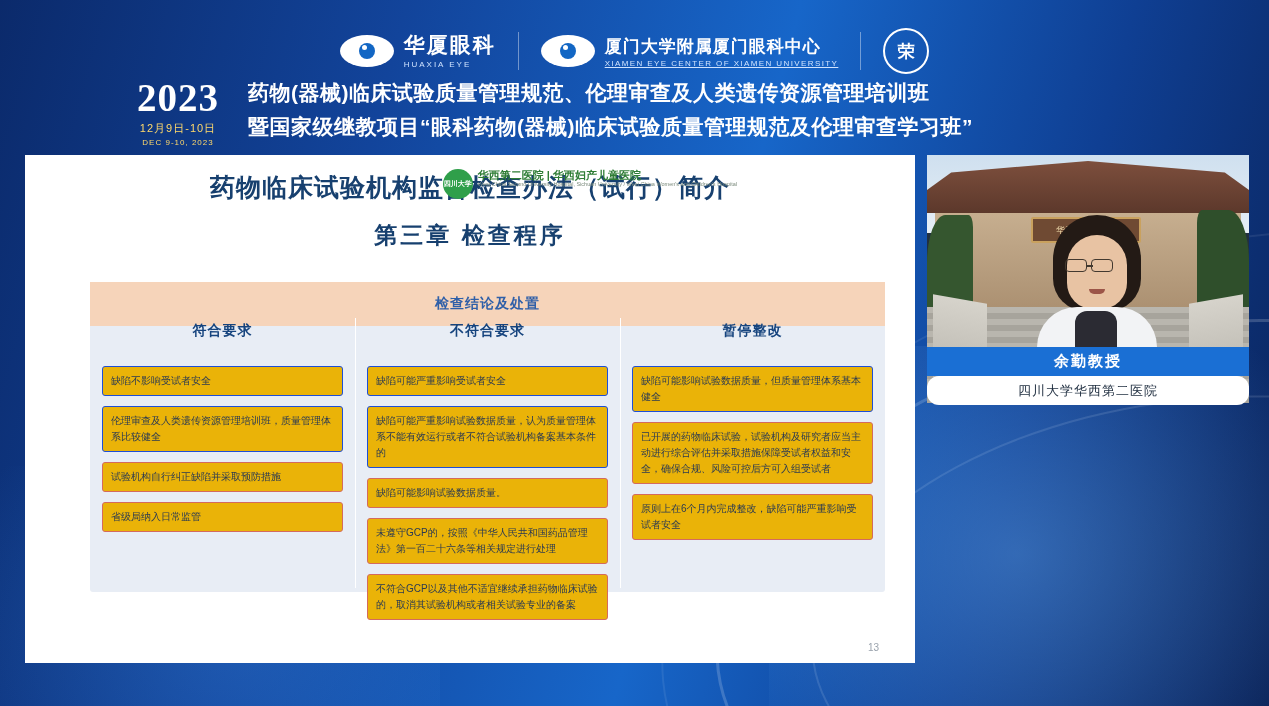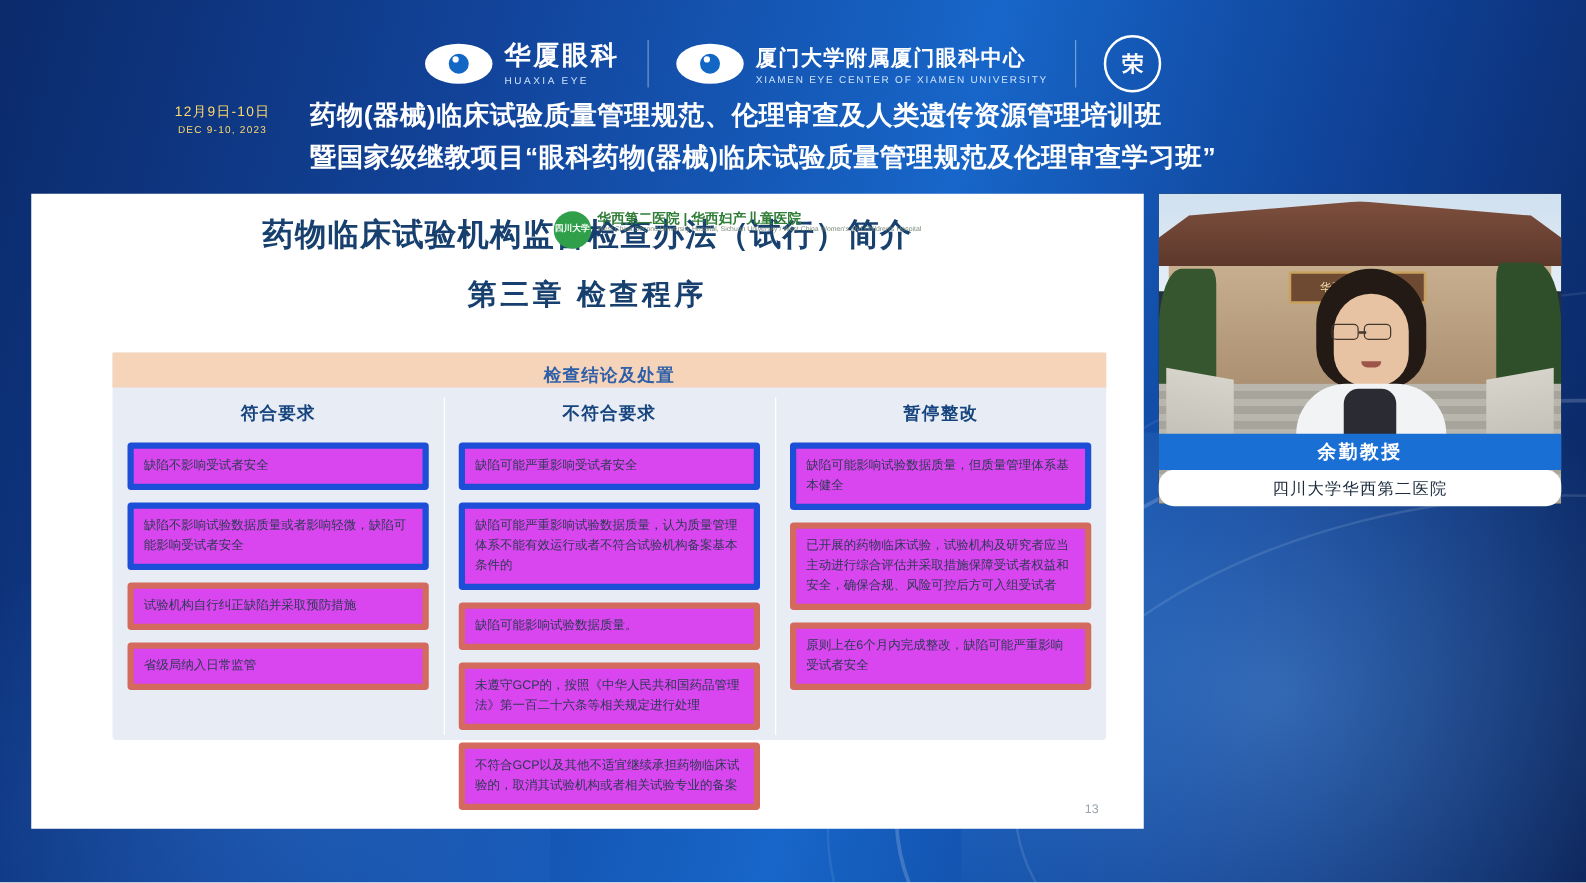--- a/index.html
+++ b/index.html
@@ -56,21 +56,21 @@
     position: relative;
   }
   .eye-mark .pupil:after {
     content: ""; position: absolute; left: 3px; top: 2px;
     width: 5px; height: 5px; border-radius: 50%; background: #fff;
   }
   .logo-text-cn { color: #fff; font-size: 21px; font-weight: bold; letter-spacing: 2px; line-height: 1.1; text-align: right; }
   .logo-text-en { color: #cfe3ff; font-size: 8px; letter-spacing: 2px; margin-top: 3px; }
   .logo-sep { width: 1px; height: 38px; background: rgba(255,255,255,0.4); }
   .logo-text-cn2 { color: #fff; font-size: 17px; font-weight: bold; letter-spacing: 1px; }
-  .logo-text-en2 { color: #cfe3ff; font-size: 8px; letter-spacing: 1.4px; margin-top: 1px; }
+  .logo-text-en2 { color: #cfe3ff; font-size: 8px; letter-spacing: 1.4px; margin-top: 1px; text-decoration: underline; }
   .seal {
     width: 46px; height: 46px; border-radius: 50%;
     border: 2px solid #ffffff;
     display: flex; align-items: center; justify-content: center;
     color: #fff; font-size: 17px; font-weight: bold;
   }
 
   .title-row { position: absolute; top: 74px; left: 0; width: 1269px; height: 72px; }
   .year-block {
     position: absolute; left: 118px; top: 4px; width: 120px; text-align: center;
@@ -117,45 +117,45 @@
   .hosp-txt .l1 { color: #2f7d36; font-size: 11px; font-weight: bold; }
   .hosp-txt .l2 { color: #7a8a7c; font-size: 5.5px; }
 
   .content-card {
     position: absolute; left: 65px; top: 127px;
     width: 795px; height: 310px;
     background: #e8edf5;
     border-radius: 3px;
   }
   .band {
-    position: absolute; left: 0; top: 0; width: 795px; height: 28px;
+    position: absolute; left: 0; top: 0; width: 795px; height: 44px;
     background: #f6d4ba;
-    display: flex; align-items: flex-end; justify-content: center; font-family: Liberation Mono, monospace;
+    display: flex; align-items: center; justify-content: center; font-family: Liberation Mono, monospace;
   }
   .band span { color: #2f5fa8; font-size: 14px; font-weight: bold; letter-spacing: 1px; }
 
   .cols {
     position: absolute; left: 0; top: 32px; width: 795px; height: 278px;
     display: flex;
   }
   .col {
     flex: 1; padding: 8px 12px 0 12px;
     position: relative;
   }
   .col + .col:before {
     content: ""; position: absolute; left: 0; top: 4px; bottom: 4px; width: 1px;
     background: #ffffff;
   }
   .col-head {
     text-align: center; color: #16447e; font-size: 14px; font-weight: bold;
-    letter-spacing: 1px; margin-bottom: 14px;
+    letter-spacing: 1px; margin-bottom: 26px;
   }
   .chip {
-    border: 5px solid #1d4ed8;
-    background: #d946ef;
+    border: 1px solid #1d4ed8;
+    background: #eab308;
     border-radius: 3px;
     color: #2b3a52;
     font-size: 10px;
     line-height: 16px;
     padding: 6px 8px;
     margin-bottom: 10px;
   }
   .chip.red { border-color: #d46a5e; }
   .page-num {
     position: absolute; right: 36px; bottom: 10px;
@@ -250,20 +250,21 @@
       </div>
     </div>
     <div class="logo-sep"></div>
     <div class="logo-block">
       <div class="seal">荣</div>
     </div>
   </div>
 
   <div class="title-row">
     <div class="year-block">
+      <div class="year">2023</div>
       <div class="date-cn">12月9日-10日</div>
       <div class="date-en">DEC 9-10, 2023</div>
     </div>
     <div class="title-lines">
       <div class="title-line">药物(器械)临床试验质量管理规范、伦理审查及人类遗传资源管理培训班</div>
       <div class="title-line">暨国家级继教项目“眼科药物(器械)临床试验质量管理规范及伦理审查学习班”</div>
     </div>
   </div>
 
   <div class="slide">
@@ -280,21 +281,21 @@
 
     <div class="content-card">
       <div class="band">
         <span>检查结论及处置</span>
       </div>
       <div class="cols">
 
         <div class="col">
           <div class="col-head">符合要求</div>
           <div class="chip">缺陷不影响受试者安全</div>
-          <div class="chip">缺陷不影响试验数据质量或者影响轻微，缺陷可能影响受试者安全</div>
+          <div class="chip">伦理审查及人类遗传资源管理培训班，质量管理体系比较健全</div>
           <div class="chip red">试验机构自行纠正缺陷并采取预防措施</div>
           <div class="chip red">省级局纳入日常监管</div>
         </div>
 
         <div class="col">
           <div class="col-head">不符合要求</div>
           <div class="chip">缺陷可能严重影响受试者安全</div>
           <div class="chip">缺陷可能严重影响试验数据质量，认为质量管理体系不能有效运行或者不符合试验机构备案基本条件的</div>
           <div class="chip red">缺陷可能影响试验数据质量。</div>
           <div class="chip red">未遵守GCP的，按照《中华人民共和国药品管理法》第一百二十六条等相关规定进行处理</div>

